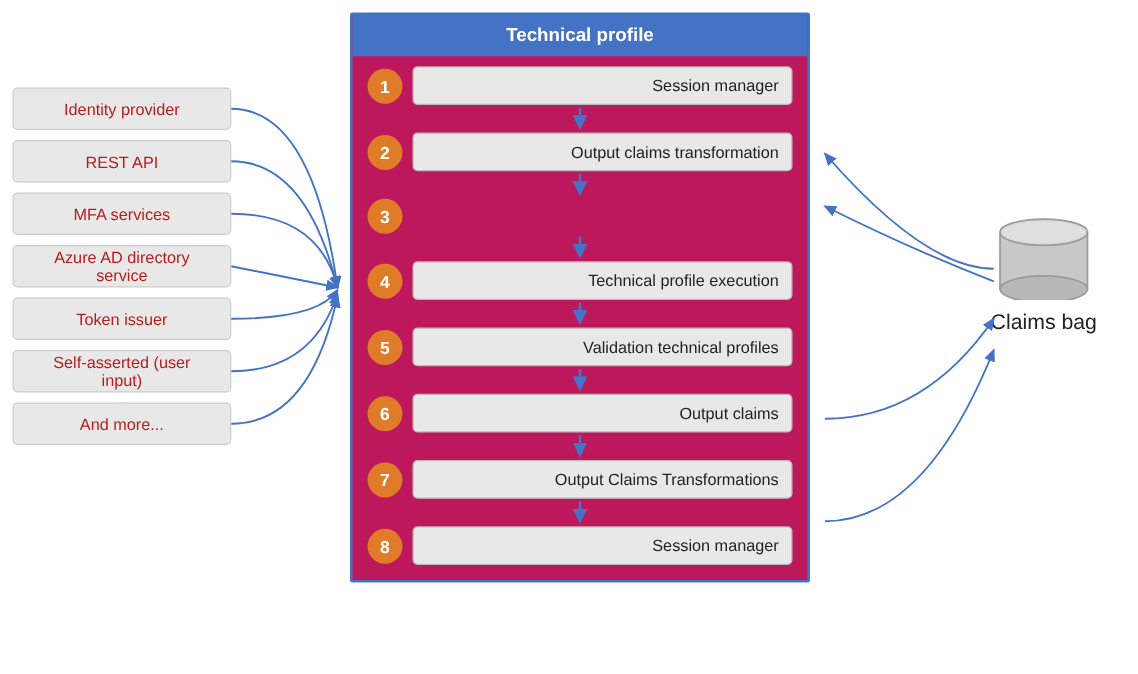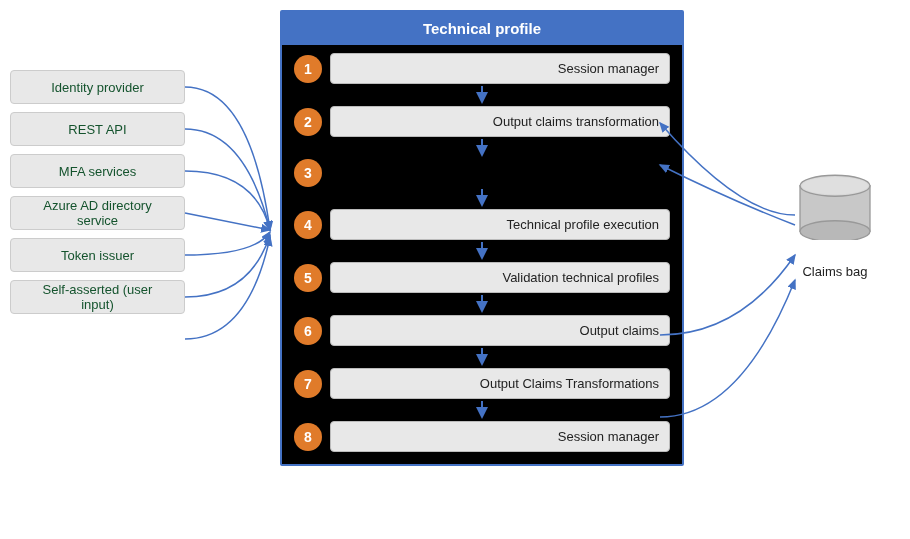--- a/index.html
+++ b/index.html
@@ -33,35 +33,35 @@
       display: flex;
       flex-direction: column;
       gap: 8px;
     }
     .left-box {
       background: #e8e8e8;
       border: 1px solid #ccc;
       border-radius: 4px;
       padding: 6px 14px;
       font-size: 13px;
-      color: #14532d;
+      color: #b91c1c;
       text-align: center;
       width: 175px;
       height: 34px;
       display: flex;
       align-items: center;
       justify-content: center;
     }
     
     .tp-panel {
       position: absolute;
       left: 280px;
       top: 10px;
-      width: 404px;
-      background: #000000;
+      width: 368px;
+      background: #be185d;
       border: 2px solid #4472c4;
       border-radius: 2px;
     }
     .tp-header {
       background: #4472c4;
       color: #fff;
       text-align: center;
       font-size: 15px;
       font-weight: 600;
       padding: 8px 0;
@@ -119,24 +119,24 @@
       display: flex;
       flex-direction: column;
       align-items: center;
       gap: 6px;
     }
     .cylinder {
       width: 90px;
       height: 70px;
     }
     .claims-bag-label {
-      font-size: 13px;
+      font-size: 17px;
       color: #222;
       text-align: center;
-      margin-top: 18px;
+      margin-top: 2px;
     }
   </style>
 </head>
 <body>
 
 <div class="diagram">
 
   <div class="left-boxes">
     <div class="left-box">
       <span>Identity provider</span>
@@ -148,20 +148,23 @@
       <span>MFA services</span>
     </div>
     <div class="left-box">
       <span>Azure AD directory service</span>
     </div>
     <div class="left-box">
       <span>Token issuer</span>
     </div>
     <div class="left-box">
       <span>Self-asserted (user input)</span>
+    </div>
+    <div class="left-box">
+      <span>And more...</span>
     </div>
   </div>
 
   <div class="tp-panel">
     <div class="tp-header">
       <span>Technical profile</span>
     </div>
     <div class="tp-body">
 
       <div class="tp-row">

